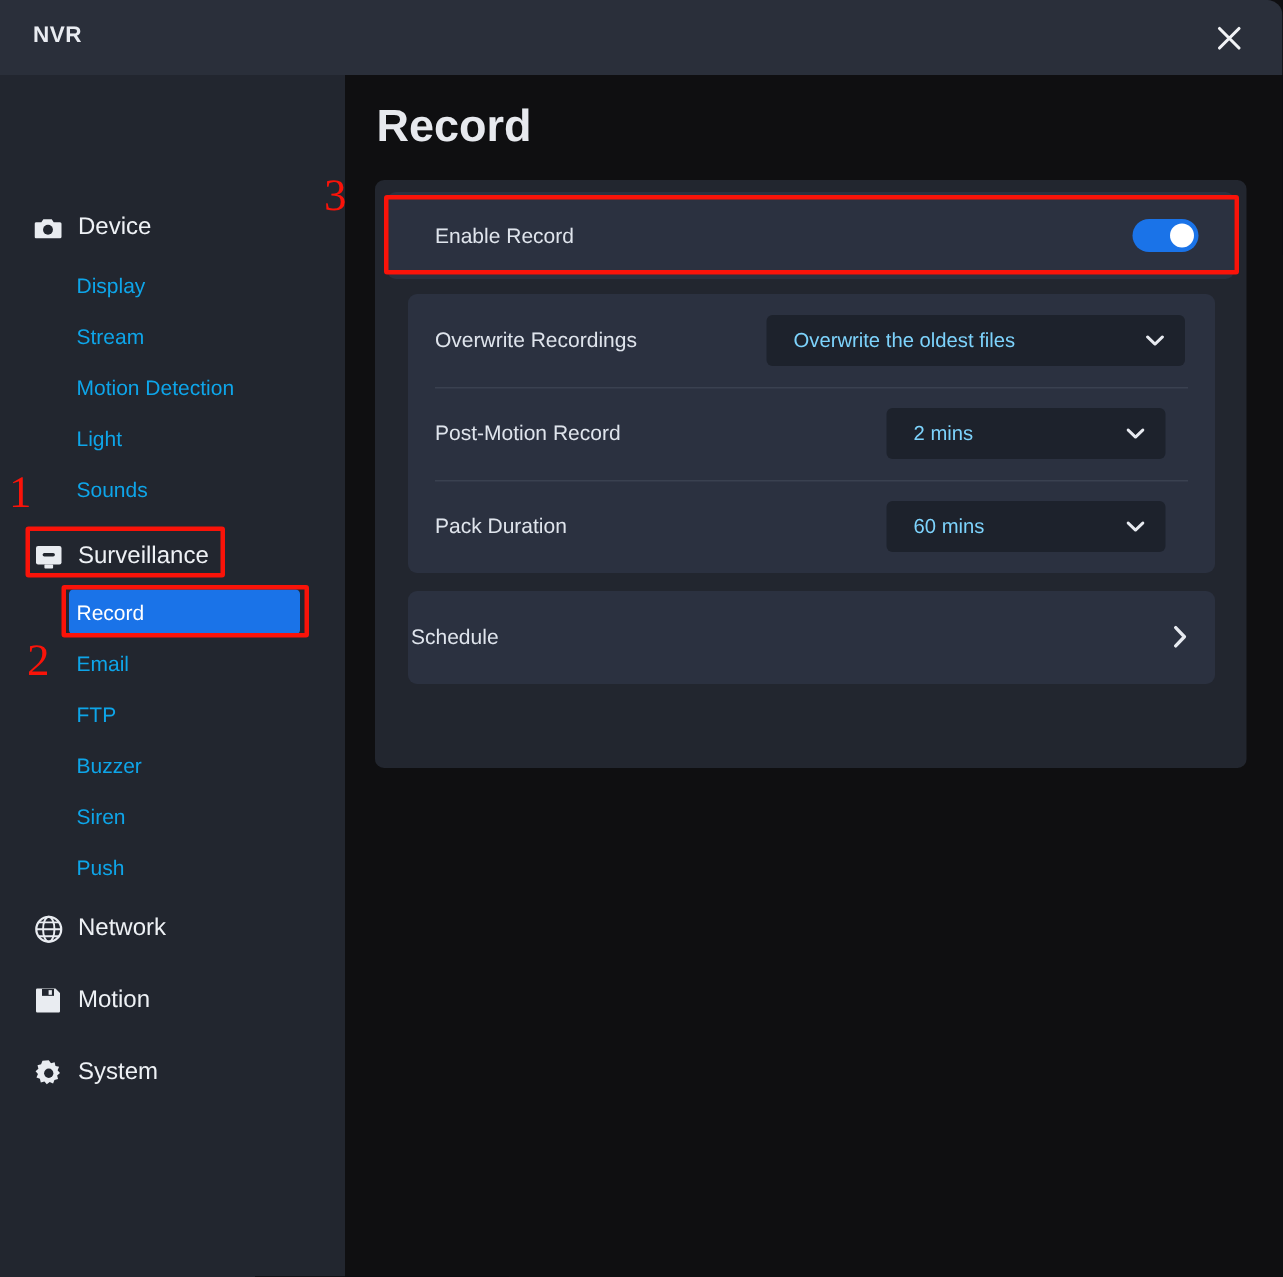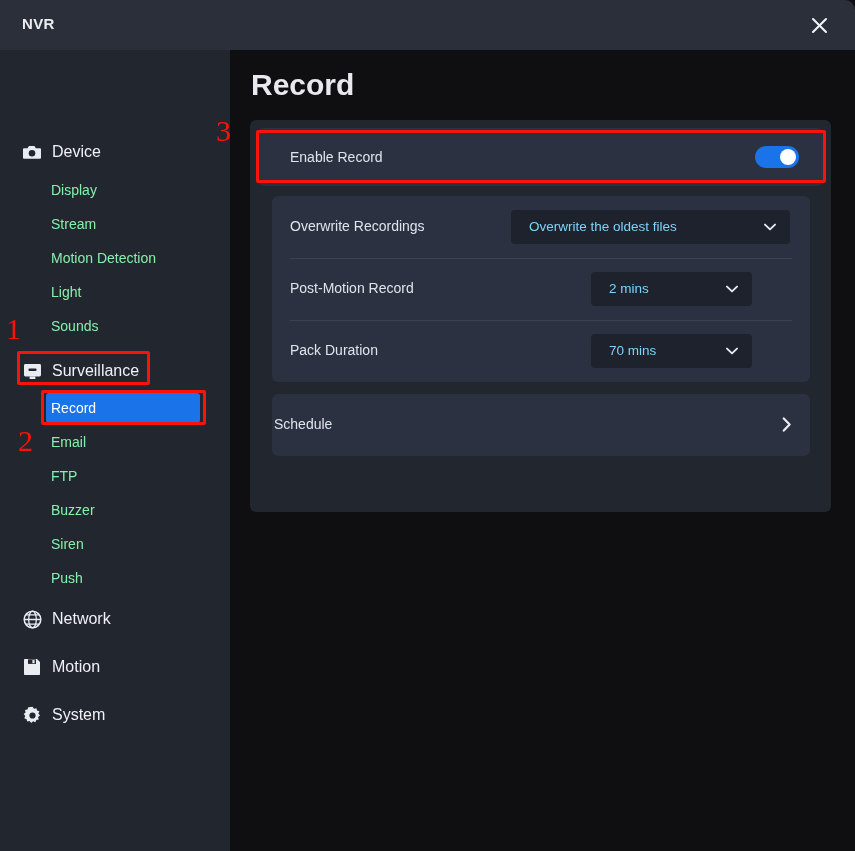--- a/index.html
+++ b/index.html
@@ -82,21 +82,21 @@
     width: 230px;
     height: 30px;
     display: flex;
     align-items: center;
     cursor: pointer;
   }
   .nav-sub .nav-sub-label {
     position: absolute;
     left: 51px;
     font-size: 14px;
-    color: #86efac;
+    color: #0ea5e9;
   }
   .nav-sub.selected {
     left: 46px;
     width: 154px;
     height: 30px;
     background: #1a73e8;
     border-radius: 3px;
   }
   .nav-sub.selected .nav-sub-label {
     left: 5px;
@@ -196,21 +196,21 @@
     font-size: 13.5px;
     color: #7dd3fc;
   }
   .select .chev {
     position: absolute;
     right: 14px; top: 12px;
     width: 12px; height: 10px;
     display: flex; align-items: center; justify-content: center;
   }
   .sel-wide { left: 239px; width: 279px; top: 14px; }
-  .sel-narrow { left: 319px; width: 161px; top: 14px; }
+  .sel-narrow { left: 319px; width: 186px; top: 14px; }
 
   
   .card-schedule {
     left: 22px; top: 274px;
     width: 538px; height: 62px;
   }
   .card-schedule .row-label { left: 2px; top: 22px; }
   .chev-right {
     position: absolute;
     right: 16px; top: 22px;
@@ -383,21 +383,21 @@
                 </svg>
             </span>
           </div>
         </div>
 
         <div class="divider" style="top:124px"></div>
 
         <div class="opt-row" style="top:124px">
           <div class="row-label">Pack Duration</div>
           <div class="select sel-narrow">
-            <span class="sel-value">70 mins</span>
+            <span class="sel-value">60 mins</span>
             <span class="chev">
               <svg width="12" height="8" viewBox="0 0 12 8">
                   <path d="M1 1.6 L6 6.4 L11 1.6" stroke="#e7eaf0" stroke-width="1.9" fill="none" stroke-linecap="round" stroke-linejoin="round"></path>
                 </svg>
             </span>
           </div>
         </div>
       </div>
 
       <div class="card card-schedule">

